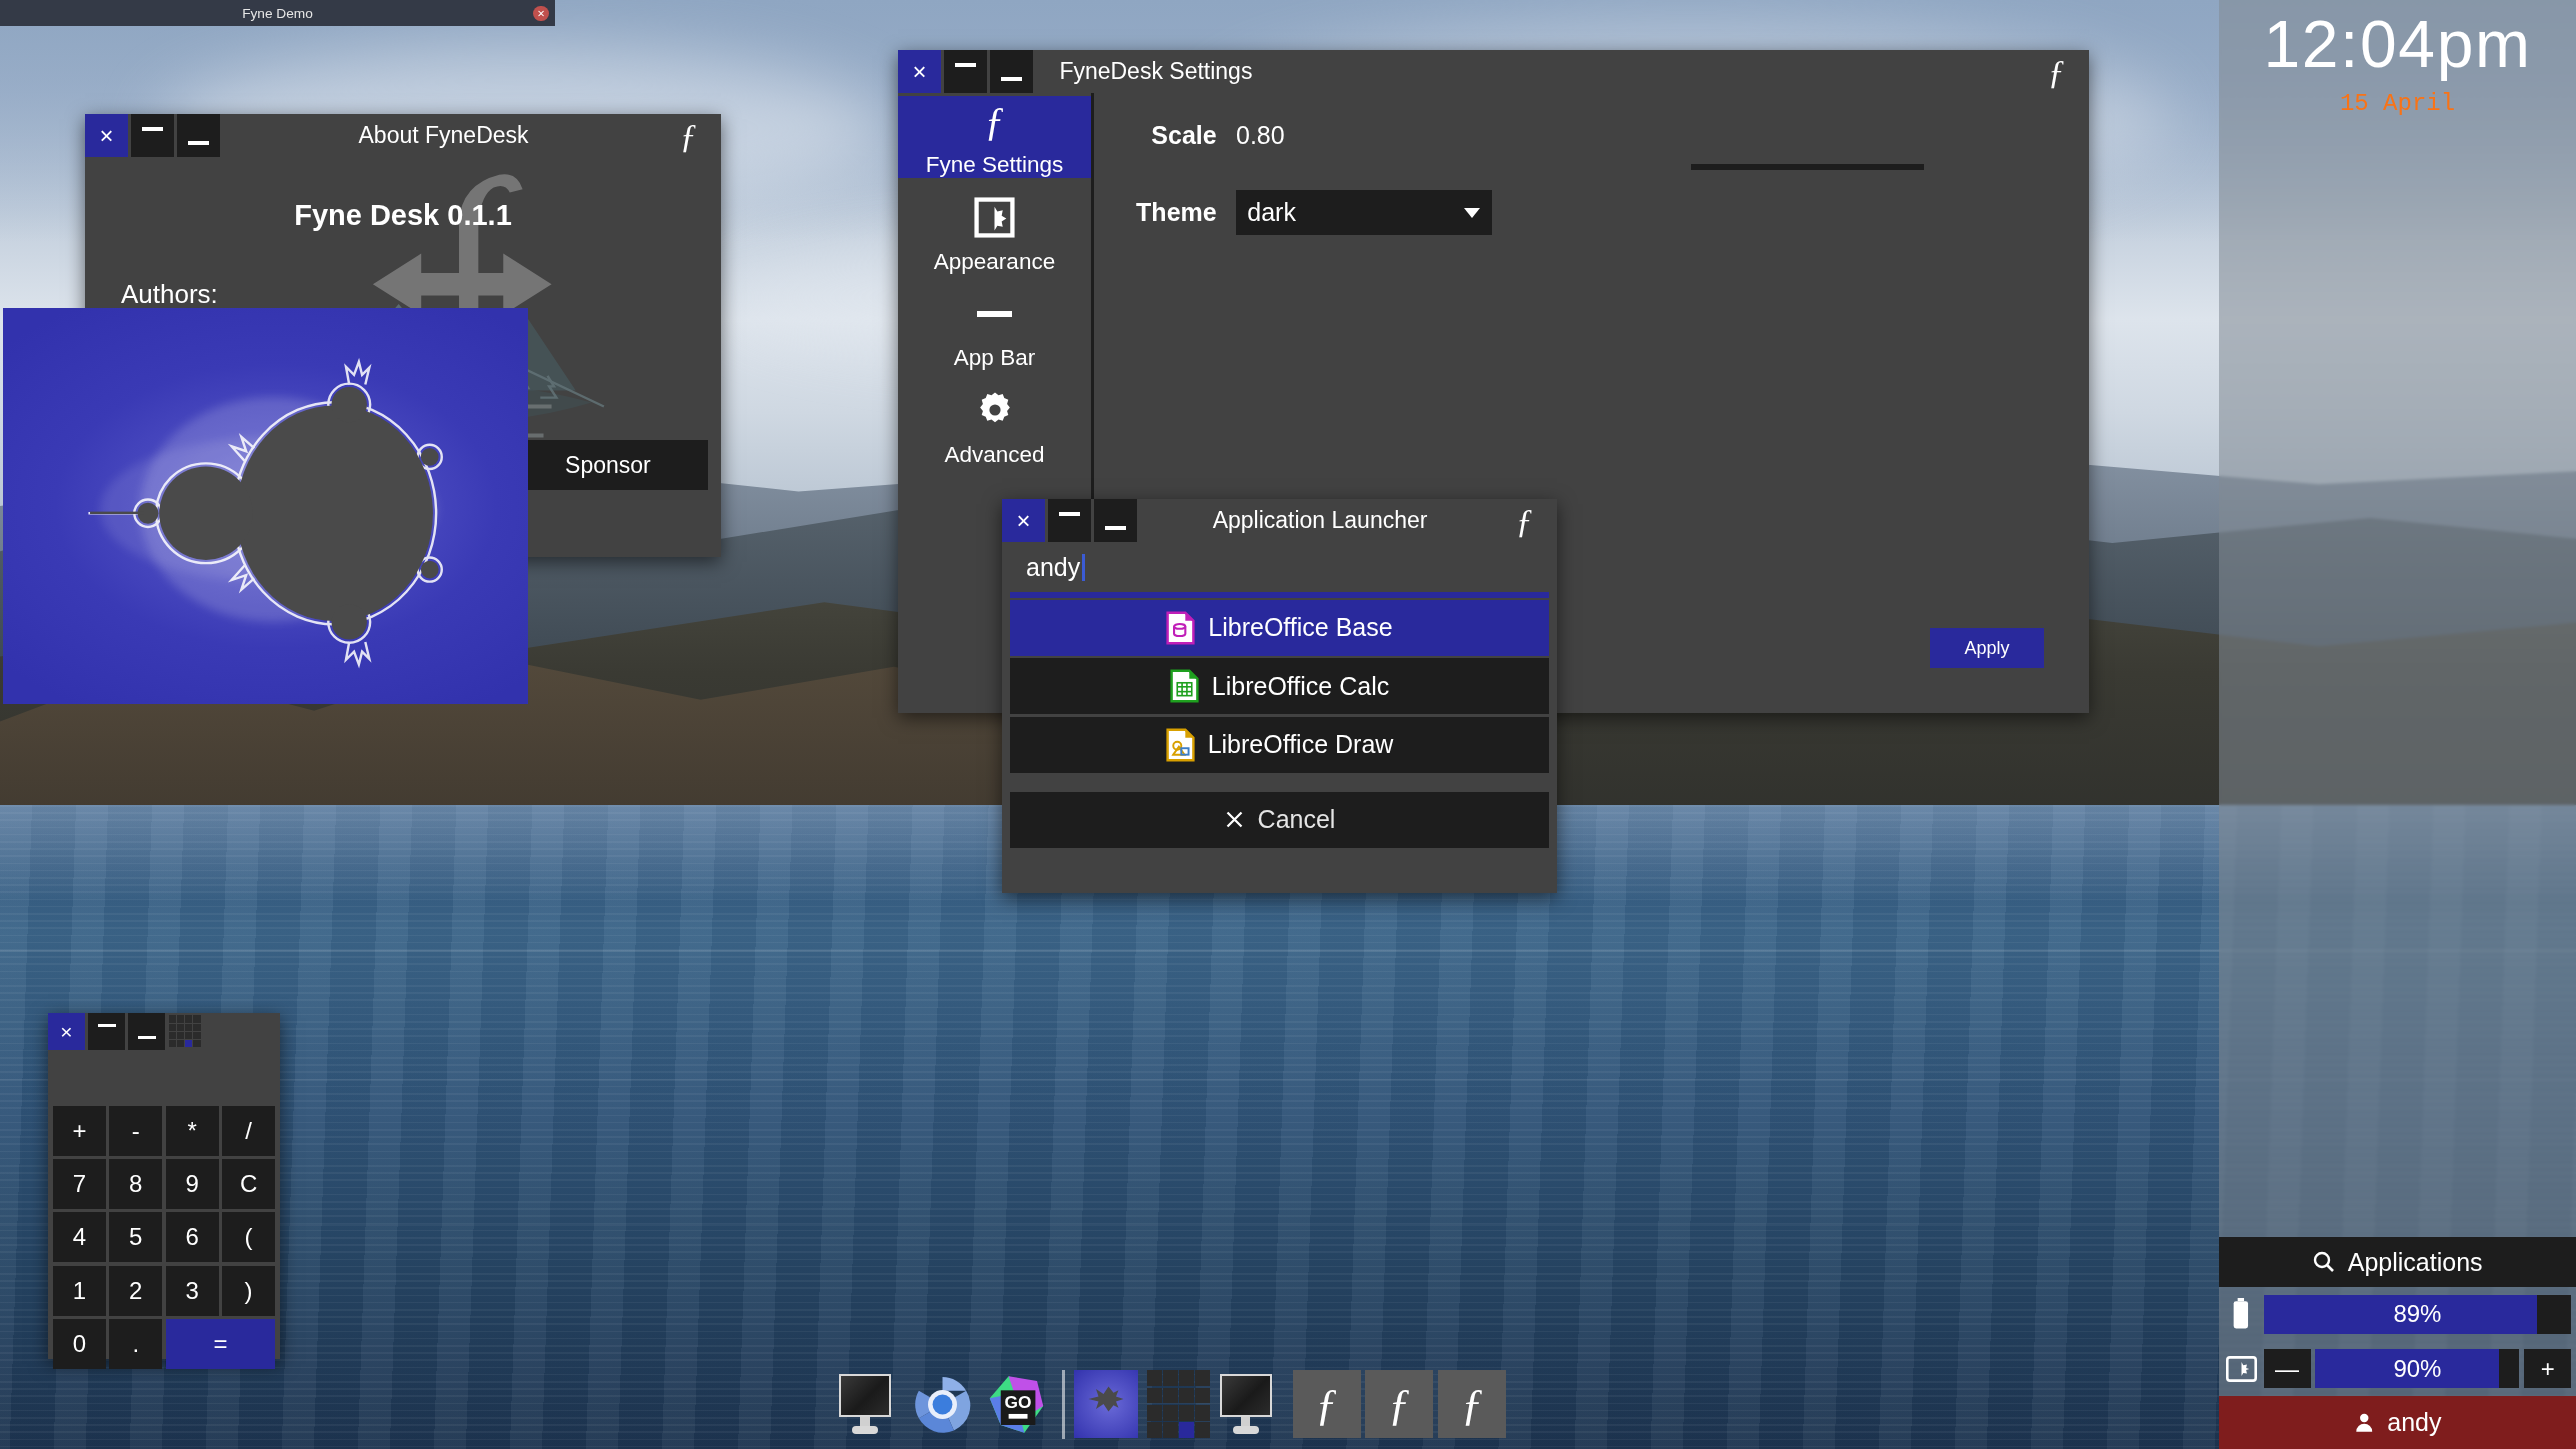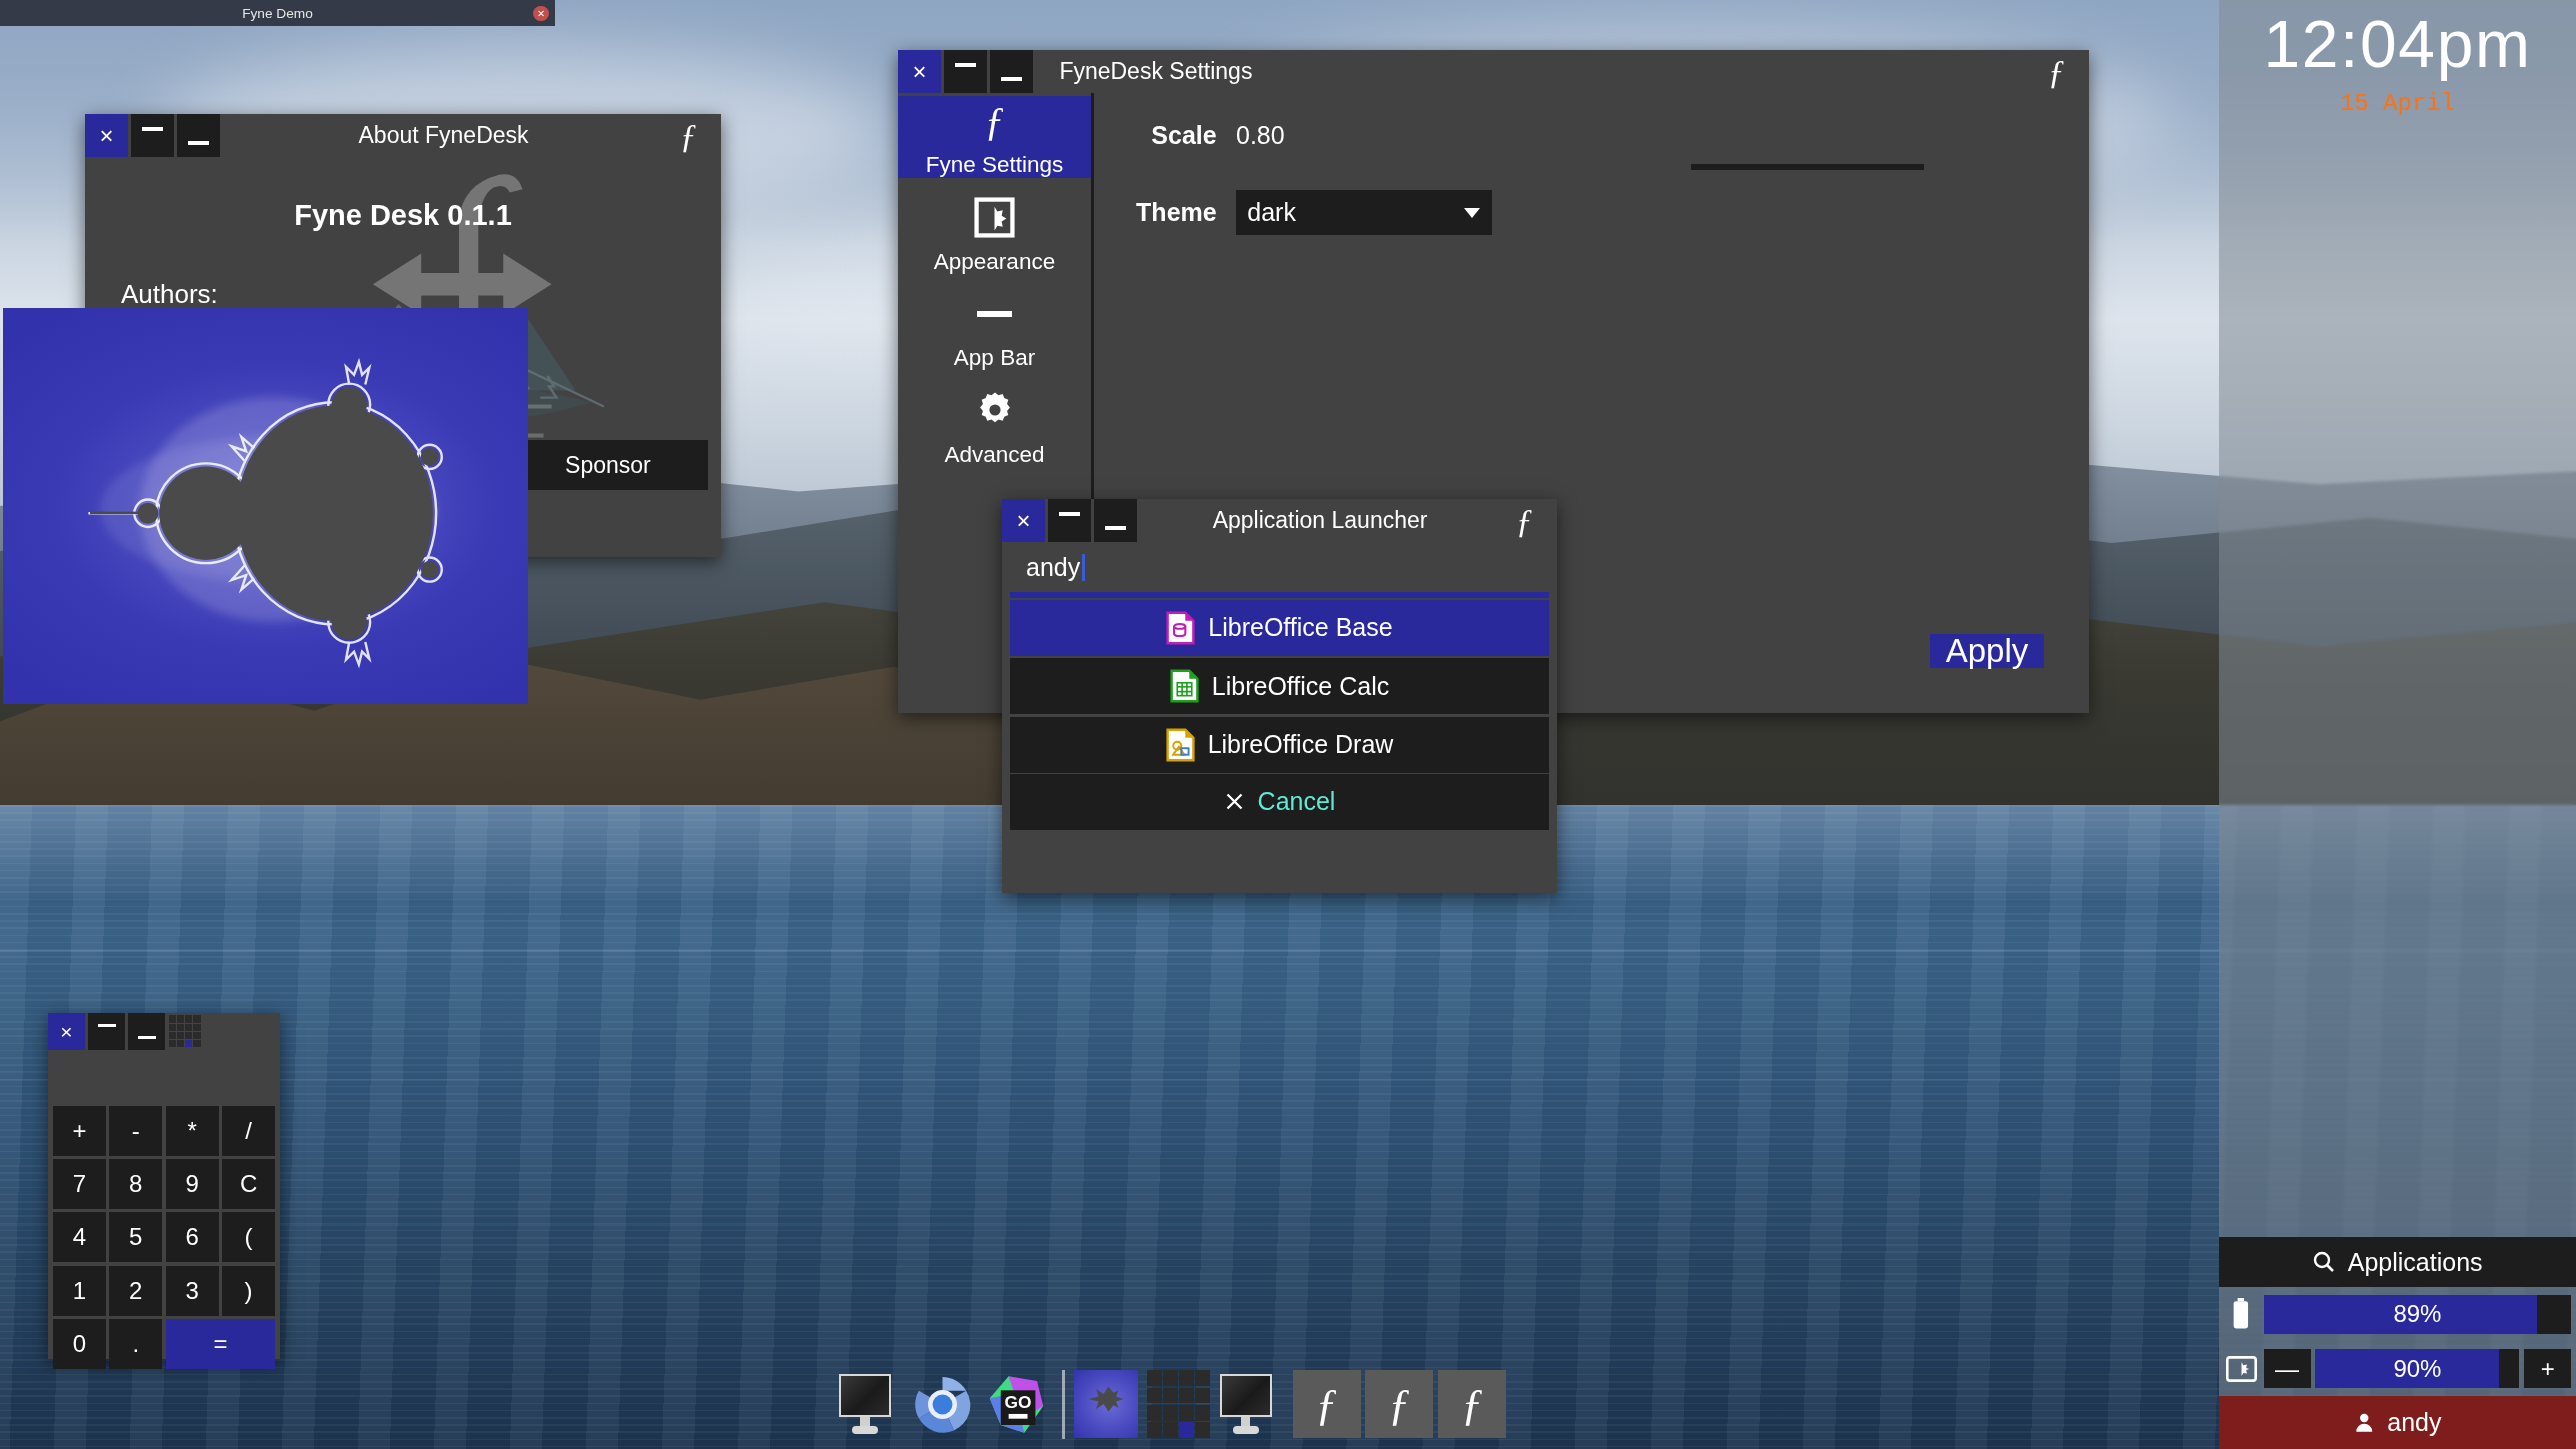--- a/index.html
+++ b/index.html
@@ -70,21 +70,21 @@
   .set-item{height:82px;display:flex;flex-direction:column;align-items:center;justify-content:center;color:#fff;font-size:22.5px;gap:6.4px;}
   .set-item.active{background:#29299c;}
   .set-ico{width:50px;height:50px;display:flex;align-items:center;justify-content:center;}
   .set-main{flex:1;position:relative;padding:14.5px 0 0 0;}
   .row{display:flex;align-items:center;margin-left:17.7px;height:56px;}
   .row .lab{width:105px;text-align:right;color:#fff;font-size:25px;font-weight:bold;margin-right:19.3px;}
   .scale-val{color:#fff;font-size:25px;}
   .slider-track{position:absolute;left:597px;top:71px;width:233px;height:6.4px;background:#1d1d1d;}
   .select-box{width:233px;height:45px;background:#1d1d1d;display:flex;align-items:center;color:#fff;font-size:25px;padding:0 11.3px;justify-content:space-between;}
   .caret{width:0;height:0;border-left:8.9px solid transparent;border-right:8.9px solid transparent;border-top:10.5px solid #fff;}
-  .apply-btn{position:absolute;right:45px;bottom:45px;width:114px;height:34px;background:#29299c;color:#fff;font-size:33px;display:flex;align-items:center;justify-content:center;}
+  .apply-btn{position:absolute;right:45px;bottom:45px;width:114px;height:40px;background:#29299c;color:#fff;font-size:18px;display:flex;align-items:center;justify-content:center;}
 
   
   #demo{left:1312px;top:254px;width:555px;height:266px;background:#3a3a3a;box-shadow:0 3.2px 11.3px rgba(0,0,0,.5);}
   .demo-tb{height:26px;background:#343a47;display:flex;align-items:center;justify-content:center;position:relative;}
   .demo-tb .t{color:#e6e6e6;font-size:13.7px;}
   .demo-close{position:absolute;right:6.4px;top:5.6px;width:15.3px;height:15.3px;border-radius:50%;background:#c0504d;color:#fff;font-size:9.7px;display:flex;align-items:center;justify-content:center;}
   .demo-menu{height:24px;background:#212121;display:flex;align-items:center;gap:17.7px;padding-left:9.7px;color:#ddd;font-size:13.7px;}
   .demo-main{display:flex;height:216px;}
   .demo-side{width:68px;background:#2b2b2b;}
   .demo-sideitem{height:50px;display:flex;flex-direction:column;align-items:center;justify-content:center;color:#fff;font-size:12px;gap:2.4px;}
@@ -104,21 +104,21 @@
 
   
   #launcher{left:1002px;top:499px;width:555px;height:394px;}
   .lau-search{height:50px;display:flex;align-items:center;padding-left:24px;color:#fff;font-size:25px;position:relative;}
   .caret-bar{display:inline-block;width:3.2px;height:27px;background:#3b5bd4;margin-left:1.6px;}
   .lau-underline{height:5.6px;background:#29299c;margin:0 8px;}
   .lau-list{padding:0 8px;}
   .lau-item{height:56px;display:flex;align-items:center;justify-content:center;gap:13px;color:#fff;font-size:25px;background:#1d1d1d;margin-top:2.4px;}
   .lau-item.sel{background:#29299c;}
   .lau-icon{width:29px;height:34px;position:relative;}
-  .lau-cancel{height:56px;display:flex;align-items:center;justify-content:center;gap:13px;color:#5eead4;font-size:25px;background:#1d1d1d;margin-top:1px;}
+  .lau-cancel{height:56px;display:flex;align-items:center;justify-content:center;gap:13px;color:#e5e5e5;font-size:25px;background:#1d1d1d;margin-top:19px;}
 
   
   #calc{left:48px;top:1013px;width:232px;height:346px;}
   .calc-tb{display:flex;height:37px;}
   .calc-btn{width:37px;height:37px;background:#1d1d1d;display:flex;align-items:center;justify-content:center;color:#fff;}
   .calc-btn.close{background:#29299c;}
   .calc-disp{height:56px;background:#424242;}
   .calc-grid{display:grid;grid-template-columns:repeat(4,1fr);gap:3.2px;padding:0 4.8px 4.8px 4.8px;}
   .calc-key{height:50px;background:#1d1d1d;color:#fff;font-size:24px;display:flex;align-items:center;justify-content:center;}
   .calc-key.eq{background:#29299c;grid-column:span 2;}

